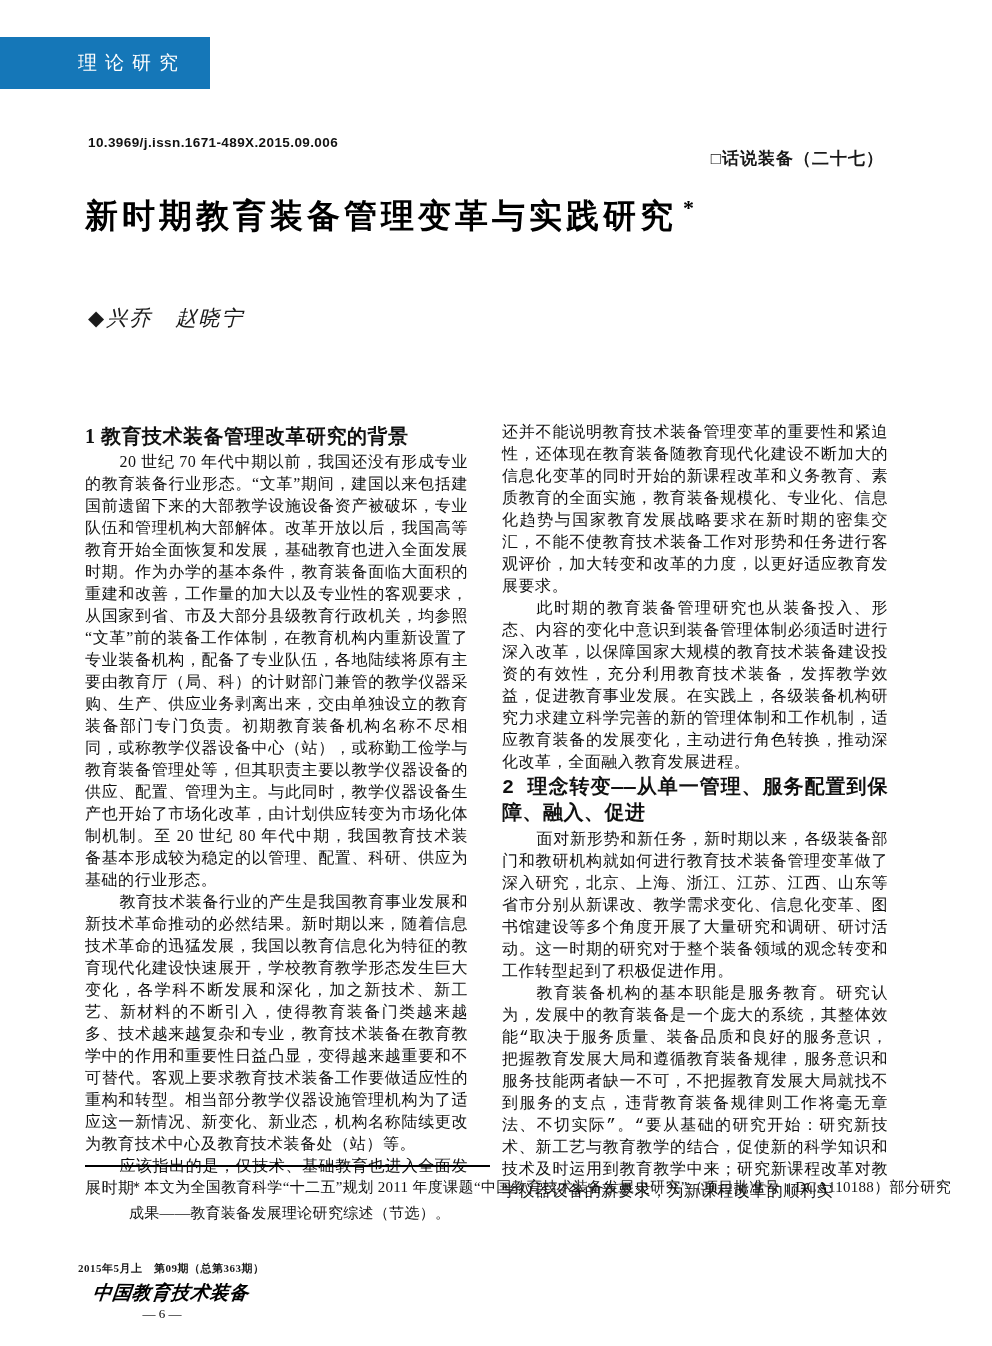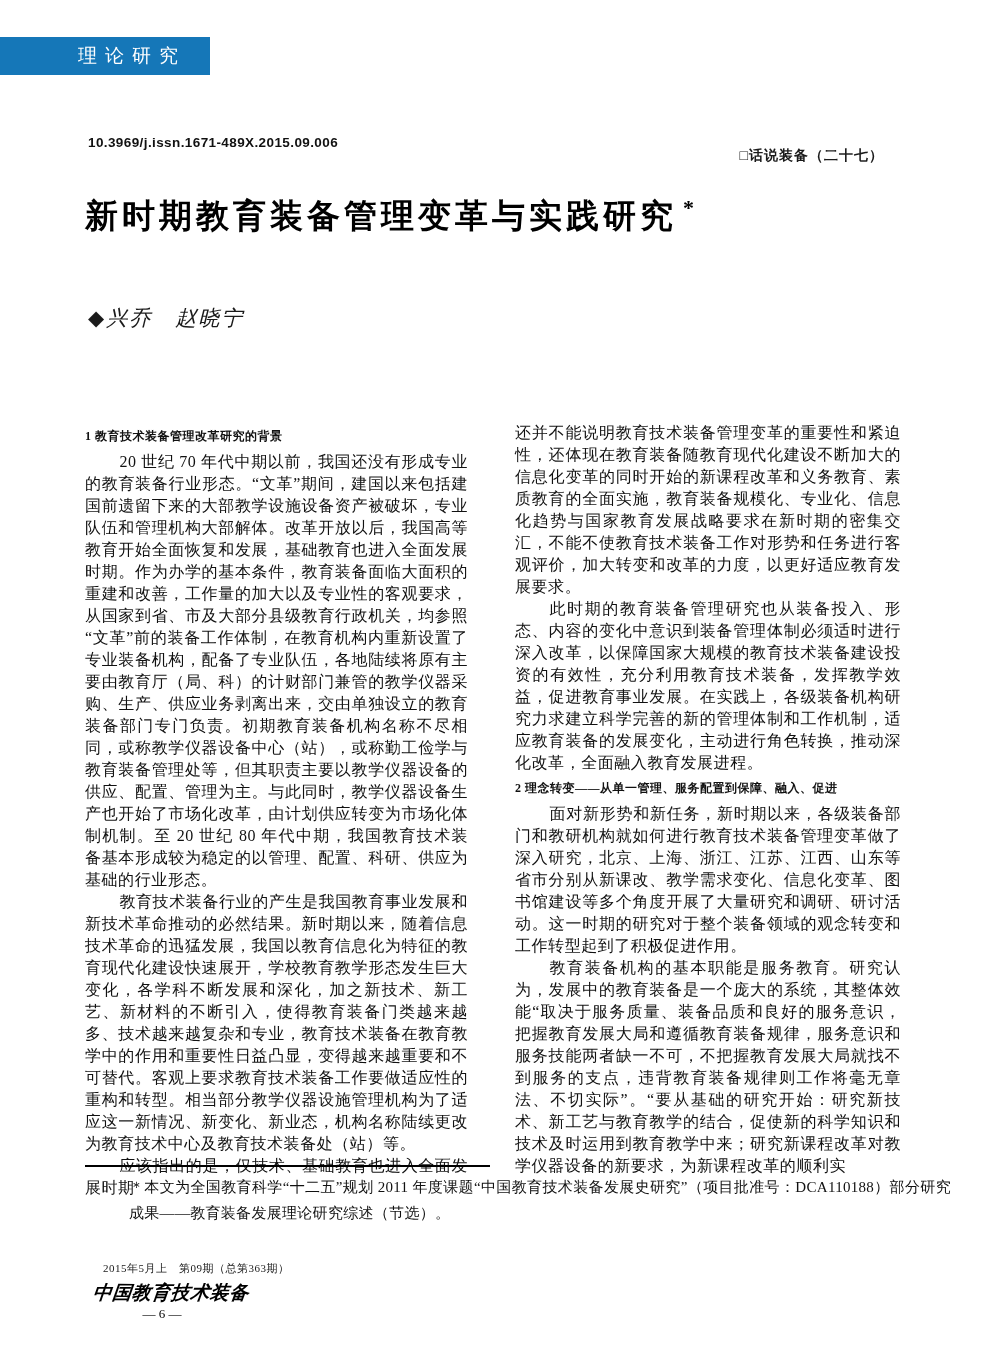--- a/index.html
+++ b/index.html
@@ -6,36 +6,36 @@
   .page{
     position:relative;
     width:992px;height:1346px;
     margin:0 auto;
     background:#ffffff;
     font-family:"Liberation Serif","DejaVu Serif",serif;
     color:#1a1a1a;
     overflow:hidden;
   }
   .category-box{
-    position:absolute;left:0;top:37px;width:210px;height:38px;
+    position:absolute;left:0;top:37px;width:210px;height:52px;
     background:#1577b8;color:#ffffff;
     display:flex;align-items:center;
     box-sizing:border-box;padding-left:78px;
     font-size:19px;letter-spacing:8px;
   }
   .doi{
     position:absolute;left:88px;top:129px;
     font-family:"Liberation Sans","DejaVu Sans",sans-serif;
     font-weight:bold;font-size:13.5px;letter-spacing:0.4px;
     color:#111;
     margin-top:6px;
   }
   .column-tag{
     position:absolute;right:108px;top:147px;
-    font-size:14px;font-weight:600;letter-spacing:1px;
+    font-size:17px;font-weight:600;letter-spacing:1px;
   }
   .title{
     position:absolute;left:85px;top:172px;
     font-size:33px;letter-spacing:4px;white-space:nowrap;
     color:#000;
   }
   .title .star{
     font-size:22px;vertical-align:super;letter-spacing:0;margin-left:6px;
   }
   .subtitle{
@@ -47,41 +47,41 @@
     position:absolute;left:88px;top:304px;
     font-size:21px;letter-spacing:2px;font-style:italic;
   }
   .col{
     position:absolute;top:422px;
     font-size:16px;line-height:22px;
     text-align:justify;letter-spacing:0.55px;
     color:#111;
   }
   .col-left{left:85px;width:383px;}
-  .col-right{left:515px;width:386px;}
+  .col-right{left:502px;width:386px;font-family:Liberation Mono, monospace;}
   .block{margin:0;}
   .block.p{text-indent:2.15em;}
   .block.cont{text-indent:0;}
   .block.h{
-    font-weight:bold;font-size:12px;line-height:26px;
+    font-weight:bold;font-size:20px;line-height:26px;
     letter-spacing:0.5px;text-indent:0;margin:1px 0 2px 0;
   }
   .footnote-sep{
     position:absolute;left:85px;top:1165px;width:405px;height:0;
     border-top:2px solid #000;
   }
   .footnote{
     position:absolute;left:85px;top:1174px;width:822px;
     font-size:15px;line-height:26px;text-align:justify;letter-spacing:0.3px;
     color:#111;
     margin-left:44px;
   }
   .footer-issue{
-    position:absolute;left:103px;top:1261px;
-    font-size:11px;font-weight:normal;letter-spacing:0.5px;
+    position:absolute;left:78px;top:1261px;
+    font-size:11px;font-weight:bold;letter-spacing:0.5px;
   }
   .journal-logo{
     position:absolute;left:93px;top:1280px;
     font-size:19px;font-weight:bold;font-style:italic;
     letter-spacing:0.5px;transform:skewX(-6deg);
     color:#000;z-index:3;
   }
   .page-number{
     position:absolute;left:140px;top:1306px;width:44px;
     font-size:13px;text-align:center;color:#000;z-index:3;

